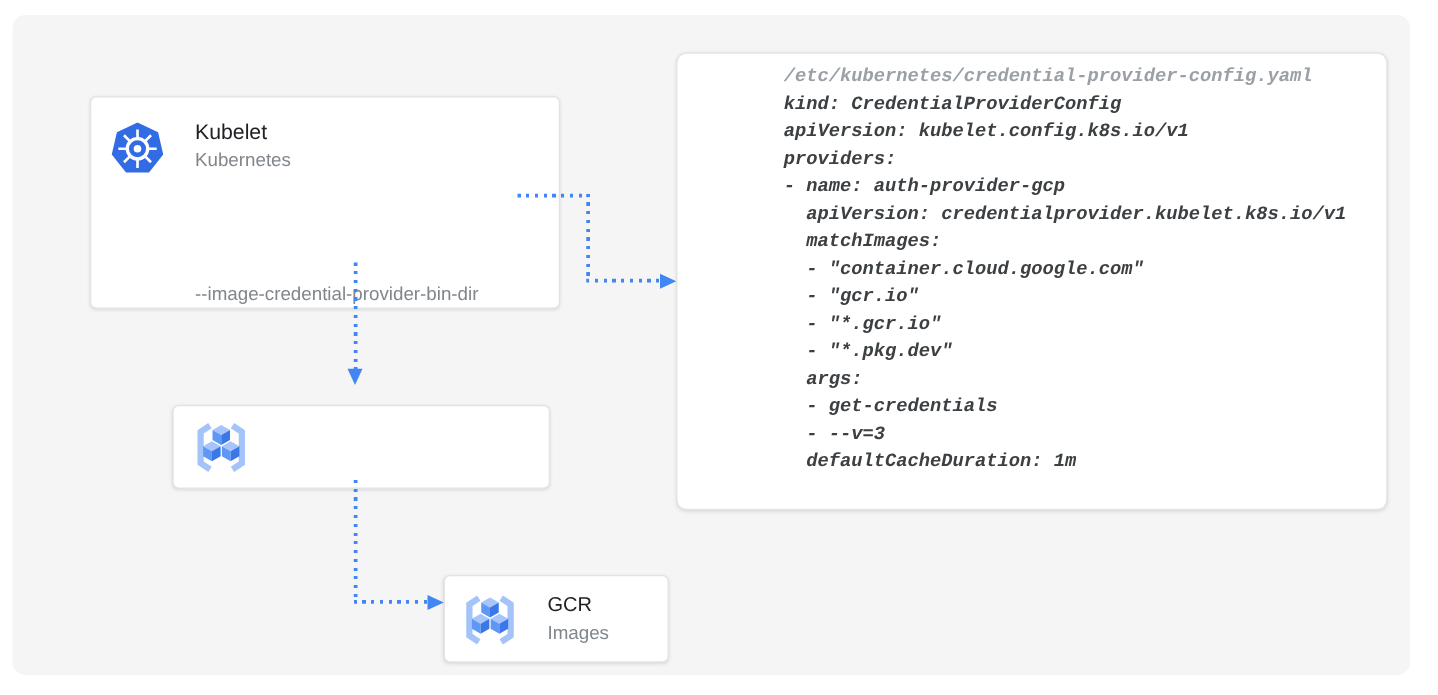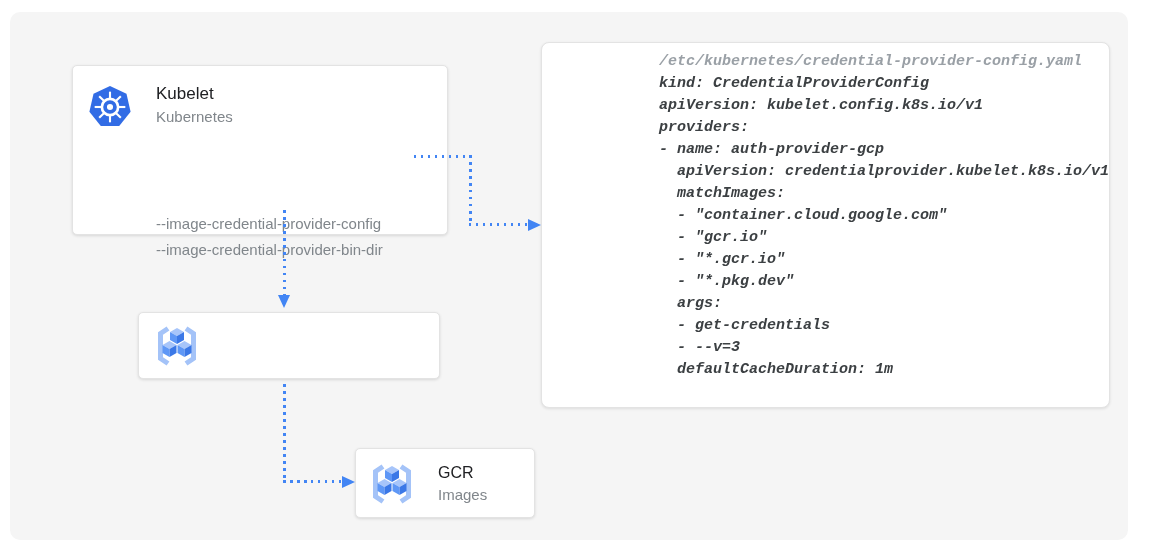--- a/index.html
+++ b/index.html
@@ -5,42 +5,42 @@
   :root{
     --page-bg:#ffffff; --canvas-bg:#f5f5f5; --card-bg:#ffffff; --card-border:#e3e3e3;
     --title-text:#202124; --muted-text:#80868b; --code-text:#3c4043; --code-comment:#9aa0a6;
     --arrow-blue:#4285f4; --k8s-blue:#326ce5;
   }
   *{margin:0;padding:0;box-sizing:border-box;}
   body{font-family:"Liberation Sans",sans-serif;background:var(--page-bg);}
   .stage{position:relative;width:1150px;height:556px;background:var(--page-bg);overflow:hidden;}
   .canvas-bg{position:absolute;left:10px;top:12px;width:1118px;height:528px;background:var(--canvas-bg);border-radius:10px;}
   .card{position:absolute;background:var(--card-bg);border:1px solid var(--card-border);border-radius:5px;
-        box-shadow:0 1px 3px rgba(0,0,0,0.12);z-index:1;}
+        box-shadow:0 1px 3px rgba(0,0,0,0.12);z-index:1;margin-top:12px;}
   .card-kubelet{left:72px;top:65px;width:376px;height:170px;}
   .card-auth{left:138px;top:312px;width:302px;height:67px;}
   .card-gcr{left:355px;top:448px;width:180px;height:70px;}
   .icon-wrap{position:absolute;}
   .k8s-icon{left:14px;top:18px;}
   .auth-icon{left:14px;top:9px;}
   .gcr-icon{left:12px;top:11px;}
   .node-title{font-size:17px;color:var(--title-text);line-height:24px;}
   .node-subtitle{font-size:15px;color:var(--muted-text);line-height:22px;}
   .kubelet-text{position:absolute;left:83px;top:16px;}
   .kubelet-flags{position:absolute;left:83px;top:145px;font-size:15px;color:var(--muted-text);}
   .kubelet-flags .flag{line-height:26px;white-space:pre;}
   .auth-text{position:absolute;left:80px;top:10px;}
   .auth-text .node-title{font-size:16px;line-height:23px;}
   .auth-text .node-subtitle{font-size:14.5px;line-height:21px;}
   .gcr-text{position:absolute;left:82px;top:12px;}
   .gcr-text .node-title{font-size:16px;line-height:23px;}
   .gcr-text .node-subtitle{font-size:15px;line-height:22px;text-align:right;}
   .code-panel{position:absolute;left:541px;top:42px;width:569px;height:366px;background:var(--card-bg);
         border:1px solid var(--card-border);border-radius:8px;box-shadow:0 1px 3px rgba(0,0,0,0.10);
-        padding:8px 12px 0 117px;z-index:1;}
+        padding:8px 12px 0 85px;z-index:1;}
   .code{font-family:"Liberation Mono","DejaVu Sans Mono",monospace;font-weight:bold;font-style:italic;
         font-size:15px;line-height:22px;white-space:pre;}
   .code-filename{color:var(--code-comment);}
   .code-lines{color:var(--code-text);}
   
   .seg{position:absolute;z-index:2;}
   .seg-h{height:3px;background-image:repeating-linear-gradient(90deg,var(--arrow-blue) 0 2.5px,transparent 2.5px 7px);}
   .seg-v{width:3px;background-image:repeating-linear-gradient(180deg,var(--arrow-blue) 0 2.5px,transparent 2.5px 7px);}
   .head{position:absolute;width:0;height:0;z-index:2;}
   .head-right{border-top:6px solid transparent;border-bottom:6px solid transparent;border-left:13px solid var(--arrow-blue);}
@@ -80,21 +80,20 @@
           <line x1="30.4" y1="17.6" x2="35.3" y2="12.7"></line>
         </g>
         <circle cx="24" cy="24" r="3.2" fill="#ffffff"></circle>
       </svg>
     </span>
     <div class="kubelet-text">
       <div class="node-title">Kubelet</div>
       <div class="node-subtitle">Kubernetes</div>
     </div>
     <div class="kubelet-flags">
-        <div class="flag">--image-credential-provider-config</div>
         <div class="flag">--image-credential-provider-bin-dir</div>
       </div>
   </div>
 
   <div class="code-panel">
     <div class="code code-filename">/etc/kubernetes/credential-provider-config.yaml</div>
     <div class="code code-lines"><div class="code-line">kind: CredentialProviderConfig</div><div class="code-line">apiVersion: kubelet.config.k8s.io/v1</div><div class="code-line">providers:</div><div class="code-line">- name: auth-provider-gcp</div><div class="code-line">  apiVersion: credentialprovider.kubelet.k8s.io/v1</div><div class="code-line">  matchImages:</div><div class="code-line">  - "container.cloud.google.com"</div><div class="code-line">  - "gcr.io"</div><div class="code-line">  - "*.gcr.io"</div><div class="code-line">  - "*.pkg.dev"</div><div class="code-line">  args:</div><div class="code-line">  - get-credentials</div><div class="code-line">  - --v=3</div><div class="code-line">  defaultCacheDuration: 1m</div></div>
   </div>
 
   <div class="card card-auth">

